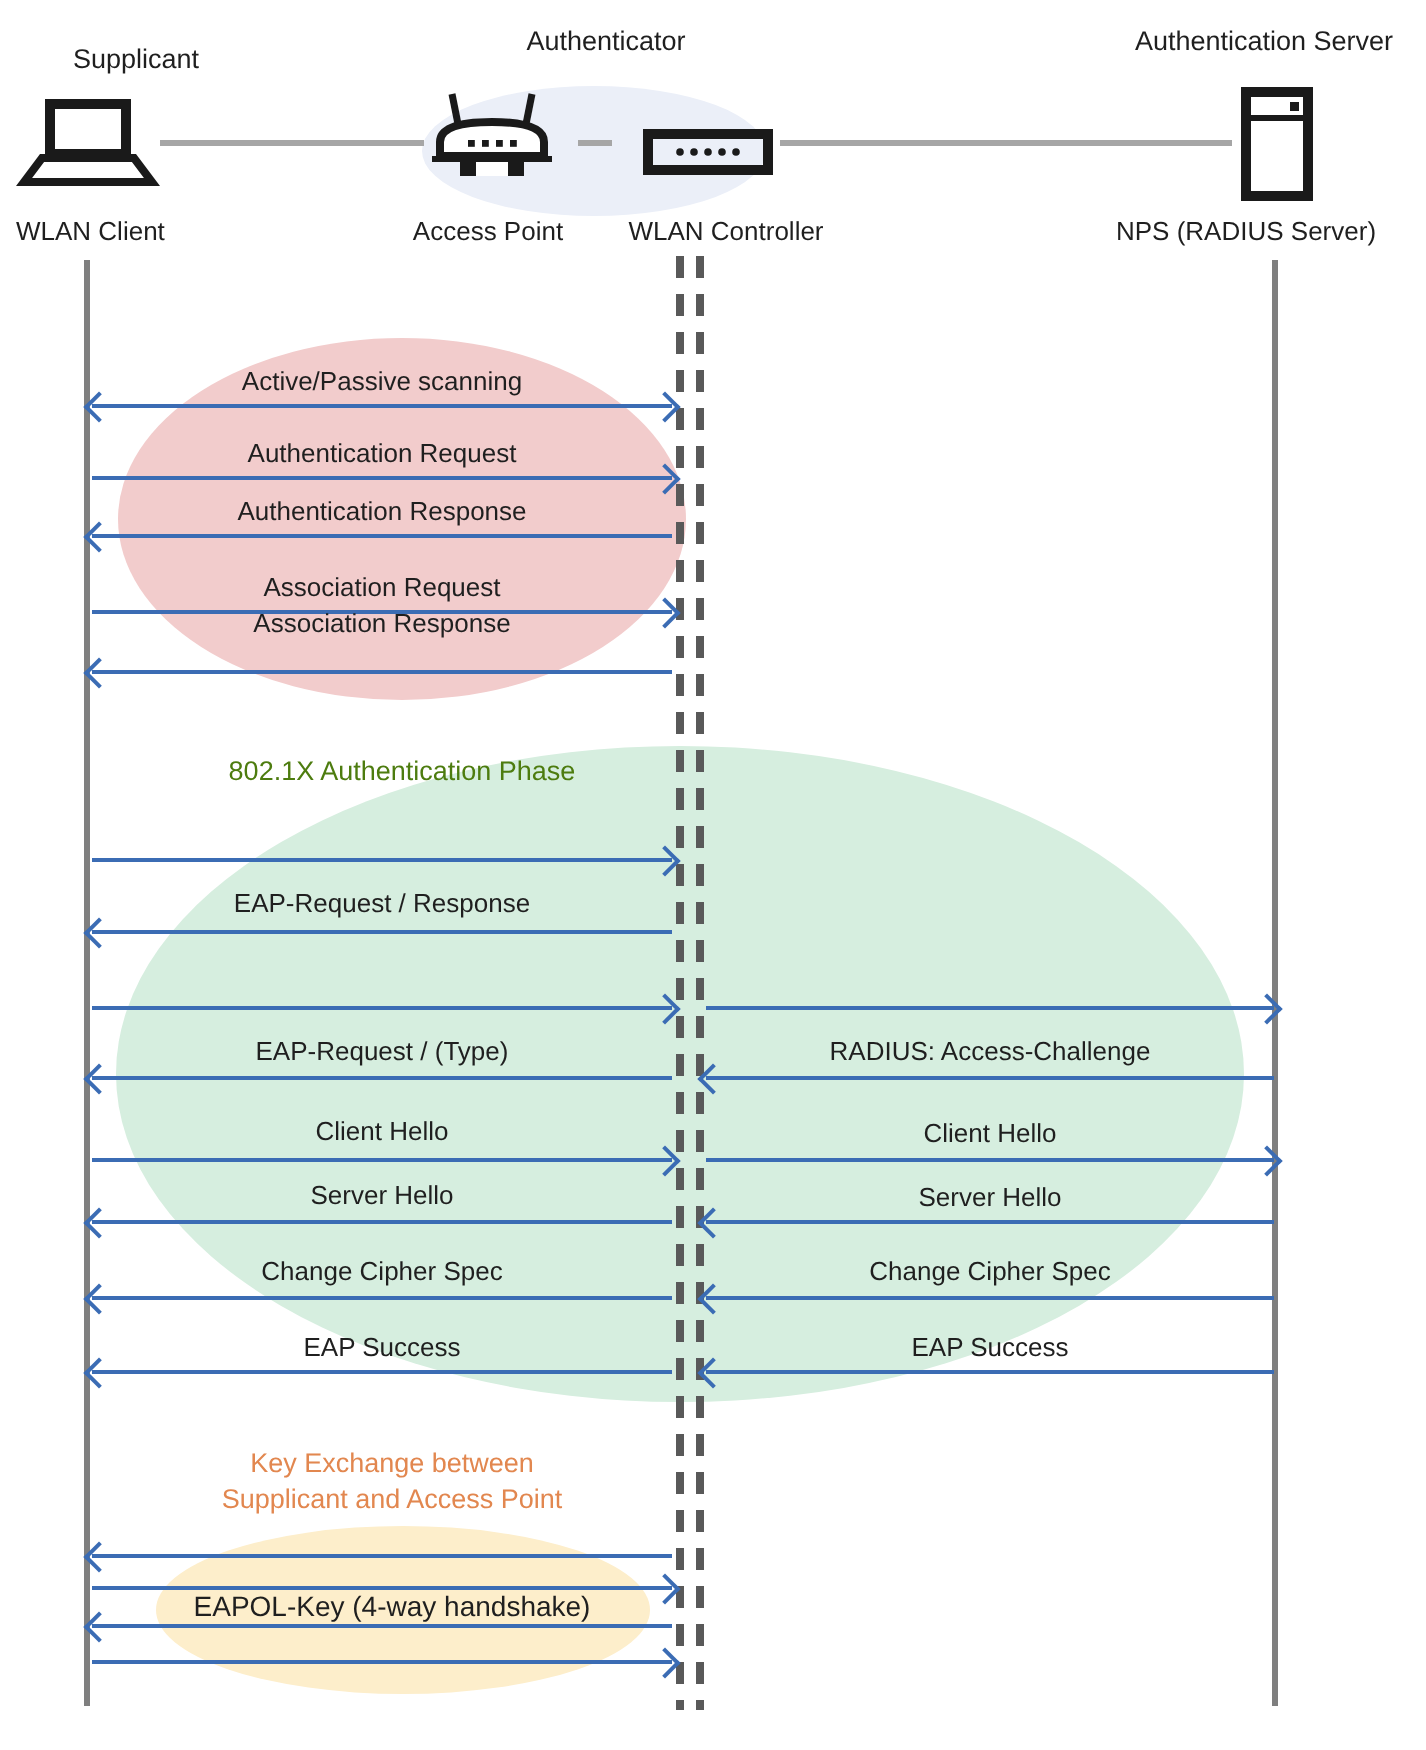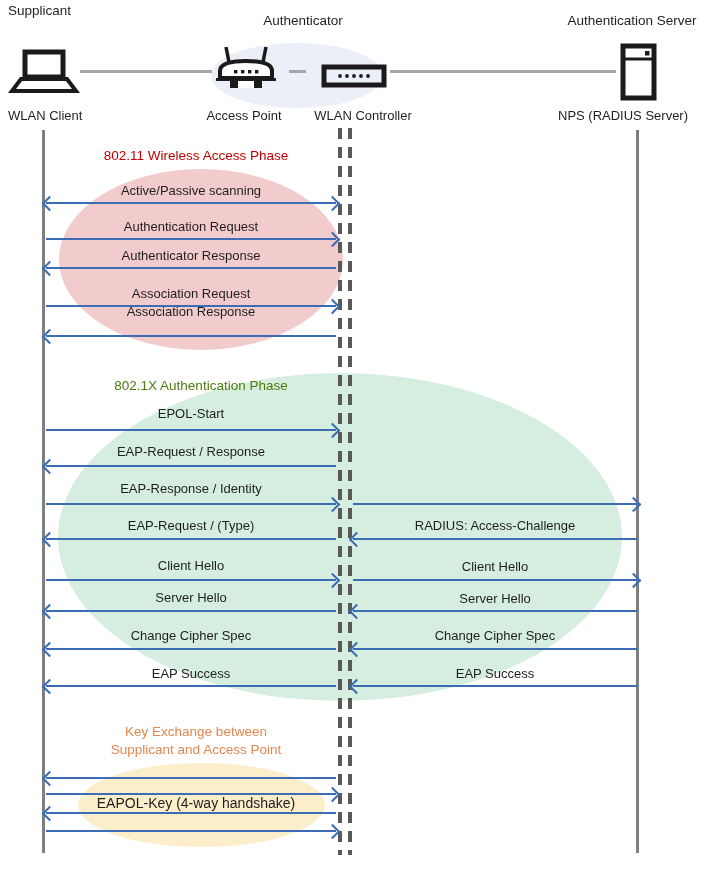--- a/index.html
+++ b/index.html
@@ -19,21 +19,21 @@
   .chev.r{right:-2px;transform:rotate(45deg);}
   .chev.l{left:-2px;transform:rotate(-135deg);}
   .ph-title{position:absolute;font-size:13.5px;line-height:17px;text-align:center;white-space:nowrap;}
   svg{position:absolute;}
 </style>
 </head>
 <body>
 
 <div class="canvas">
 
-  <div class="lbl role" style="left:8px;top:3px;width:120px;text-align:left">Supplicant</div>
+  <div class="lbl role" style="left:8px;top:22px;width:120px;text-align:center">Supplicant</div>
   <div class="lbl role" style="left:233px;top:13px;width:140px">Authenticator</div>
   <div class="lbl role" style="left:553px;top:13px;width:158px">Authentication Server</div>
 
   <div class="ellipse" style="left:211px;top:43px;width:172px;height:65px;background:#ebeff8"></div>
 
   <div class="conn" style="left:80px;top:70px;width:132px"></div>
   <div class="conn" style="left:289px;top:70px;width:17px"></div>
   <div class="conn" style="left:390px;top:70px;width:226px"></div>
 
   <svg style="left:8px;top:48px" width="72" height="48" viewBox="0 0 72 48">
@@ -75,61 +75,58 @@
 
   <div class="ellipse" style="left:59px;top:169px;width:284px;height:181px;background:#f2cccc"></div>
   <div class="ellipse" style="left:58px;top:373px;width:564px;height:328px;background:#d6eedf"></div>
   <div class="ellipse" style="left:78px;top:763px;width:247px;height:84px;background:#fdeecb"></div>
 
   <div class="lifeline" style="left:42px"></div>
   <div class="dashline" style="left:338px"></div>
   <div class="dashline" style="left:348px"></div>
   <div class="lifeline" style="left:636px"></div>
 
-  <div class="ph-title" style="left:46px;top:147px;width:300px;color:#c00000">802.11 Wireless Access Phase</div>
 
   <div class="lbl" style="left:46px;top:183px;width:290px">Active/Passive scanning</div>
   <div class="arrow span-l" style="top:202px">
     <span class="chev l"></span>
     <span class="chev r"></span>
   </div>
 
   <div class="lbl" style="left:46px;top:219px;width:290px">Authentication Request</div>
   <div class="arrow span-l" style="top:238px">
     <span class="chev r"></span>
   </div>
 
-  <div class="lbl" style="left:46px;top:248px;width:290px">Authenticator Response</div>
+  <div class="lbl" style="left:46px;top:248px;width:290px">Authentication Response</div>
   <div class="arrow span-l" style="top:267px">
     <span class="chev l"></span>
   </div>
 
   <div class="lbl" style="left:46px;top:286px;width:290px">Association Request</div>
   <div class="arrow span-l" style="top:305px">
     <span class="chev r"></span>
   </div>
 
   <div class="lbl" style="left:46px;top:304px;width:290px">Association Response</div>
   <div class="arrow span-l" style="top:335px">
     <span class="chev l"></span>
   </div>
 
   <div class="ph-title" style="left:46px;top:377px;width:310px;color:#4d7c0f">802.1X Authentication Phase</div>
 
-  <div class="lbl" style="left:46px;top:406px;width:290px">EPOL-Start</div>
   <div class="arrow span-l" style="top:429px">
     <span class="chev r"></span>
   </div>
 
   <div class="lbl" style="left:46px;top:444px;width:290px">EAP-Request / Response</div>
   <div class="arrow span-l" style="top:465px">
     <span class="chev l"></span>
   </div>
 
-  <div class="lbl" style="left:46px;top:481px;width:290px">EAP-Response / Identity</div>
   <div class="arrow span-l" style="top:503px">
     <span class="chev r"></span>
   </div>
   <div class="arrow span-r" style="top:503px">
     <span class="chev r"></span>
   </div>
 
   <div class="lbl" style="left:46px;top:518px;width:290px">EAP-Request / (Type)</div>
   <div class="arrow span-l" style="top:538px">
     <span class="chev l"></span>

